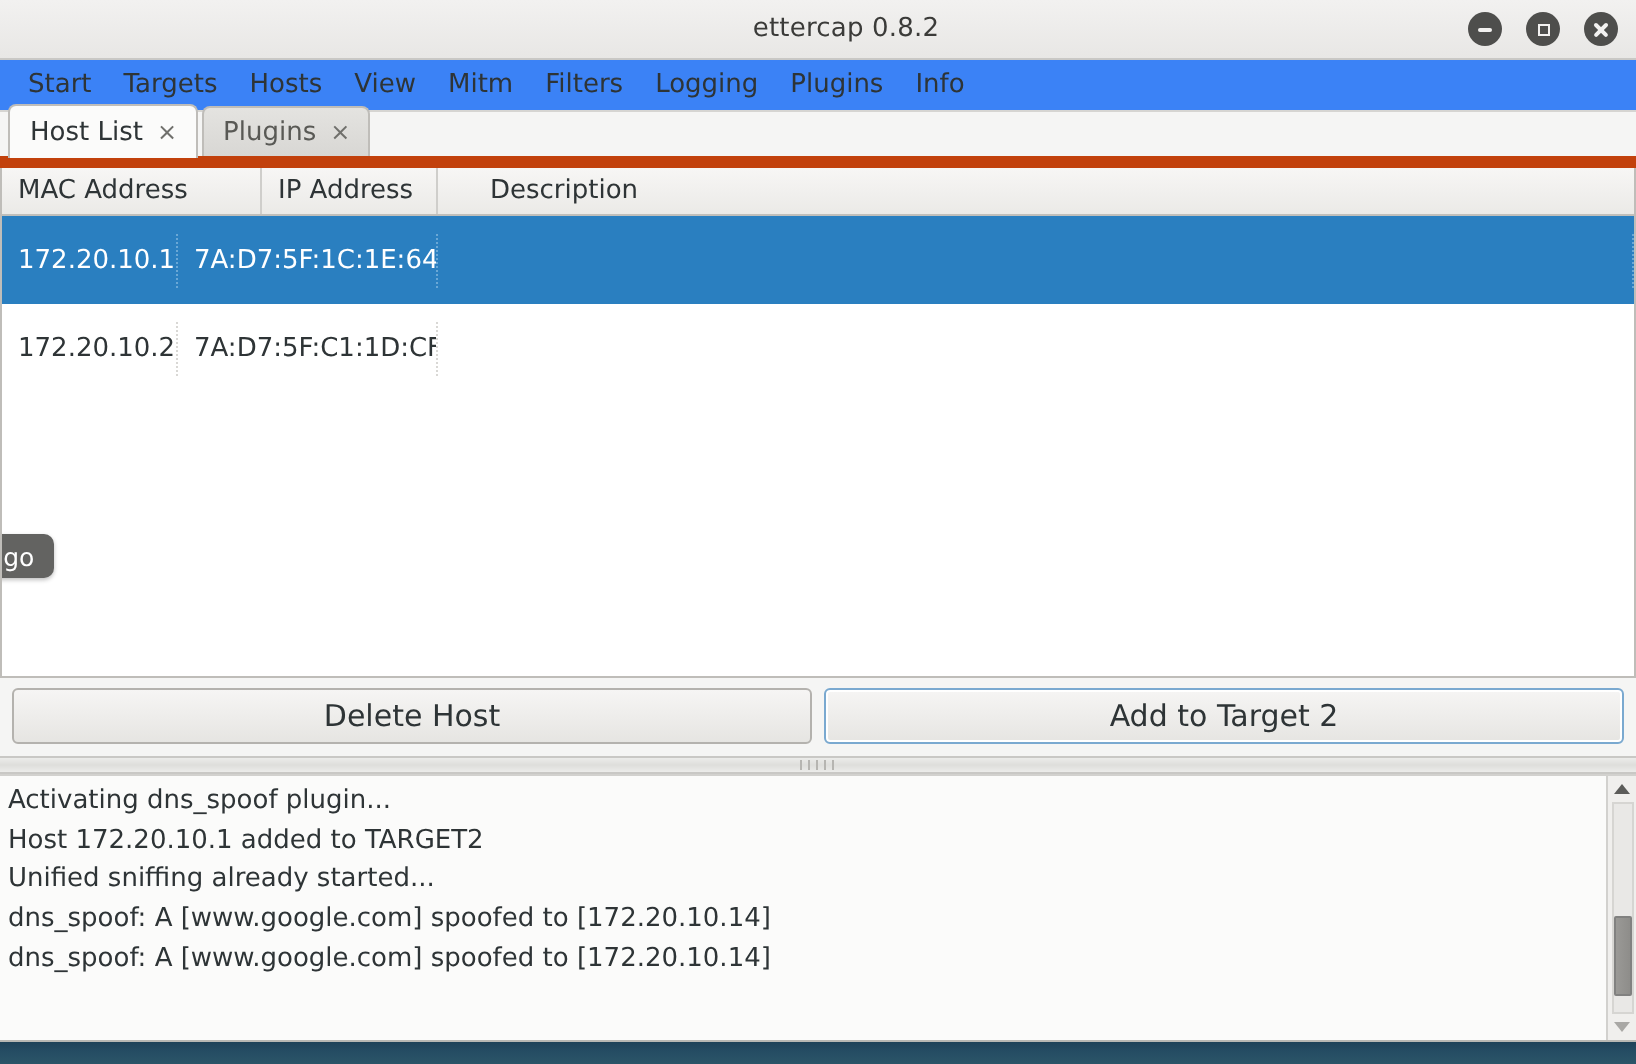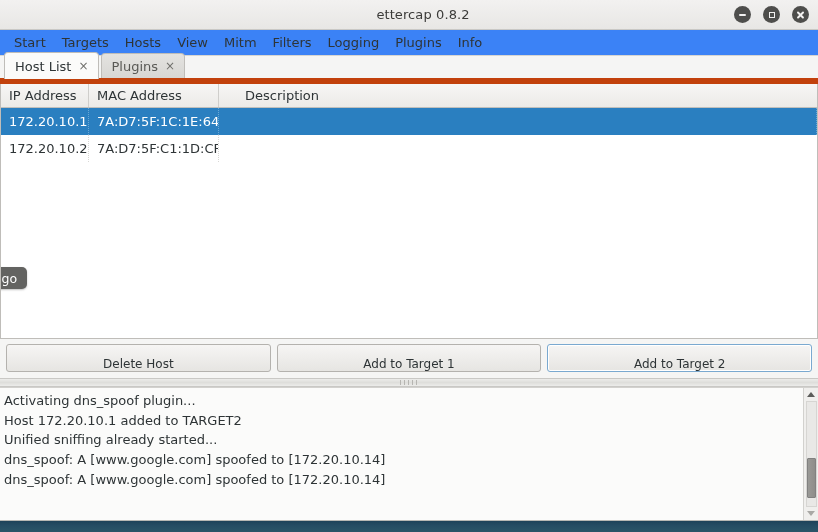--- a/index.html
+++ b/index.html
@@ -206,21 +206,21 @@
   .col-desc { flex: 1; }
 
   #table-body {
     flex: 1;
     background: #ffffff;
     min-height: 0;
     position: relative;
   }
   .tr {
     display: flex;
-    height: 27px;
+    height: 44px;
     align-items: center;
     box-sizing: border-box;
     cursor: default;
   }
   .tr.selected { background: #2a7fc0; color: #ffffff; }
   .td {
     padding-left: 8px;
     font-size: 13px;
     box-sizing: border-box;
     white-space: nowrap;
@@ -255,29 +255,29 @@
     display: flex;
     gap: 6px;
     padding: 5px 6px 6px 6px;
     box-sizing: border-box;
     background: #f5f5f4;
   }
   .action-btn {
     flex: 1;
     height: 28px;
     font-family: inherit;
-    font-size: 12px;
+    font-size: 15px;
     color: #2e3436;
     background: linear-gradient(to bottom, #f6f5f4 0%, #e6e5e2 100%);
     border: 1px solid #b4b2ae;
     border-radius: 3px;
     cursor: pointer;
     box-sizing: border-box;
     display: flex;
-    align-items: flex-end;
+    align-items: center;
     justify-content: center;
   }
   .action-btn.focused {
     border: 1px solid #7aa9d0;
     box-shadow: inset 0 0 0 1px #ffffff;
   }
 
   
   #splitter {
     height: 9px;
@@ -424,22 +424,22 @@
         </div>
         <div class="tab">
           <span>Plugins</span>
           <span class="tab-close">×</span>
         </div>
       </div>
 
       <div id="host-table-wrap">
 
         <div id="table-header">
+          <div class="th col-mac">MAC Address</div>
           <div class="th col-ip">IP Address</div>
-          <div class="th col-mac">MAC Address</div>
           <div class="th col-desc">Description</div>
         </div>
 
         <div id="table-body">
 
           <div class="tr selected">
             <div class="td col-ip">172.20.10.1</div>
             <div class="td col-mac">7A:D7:5F:1C:1E:64</div>
             <div class="td col-desc"></div>
           </div>
@@ -453,23 +453,20 @@
           <div id="tooltip-frag">
             <span>tego</span>
           </div>
 
         </div>
       </div>
 
       <div id="button-row">
         <div class="action-btn">
           <span>Delete Host</span>
-        </div>
-        <div class="action-btn">
-          <span>Add to Target 1</span>
         </div>
         <div class="action-btn focused">
           <span>Add to Target 2</span>
         </div>
       </div>
 
     </div>
 
     <div id="splitter">
       <div class="grip"></div>

